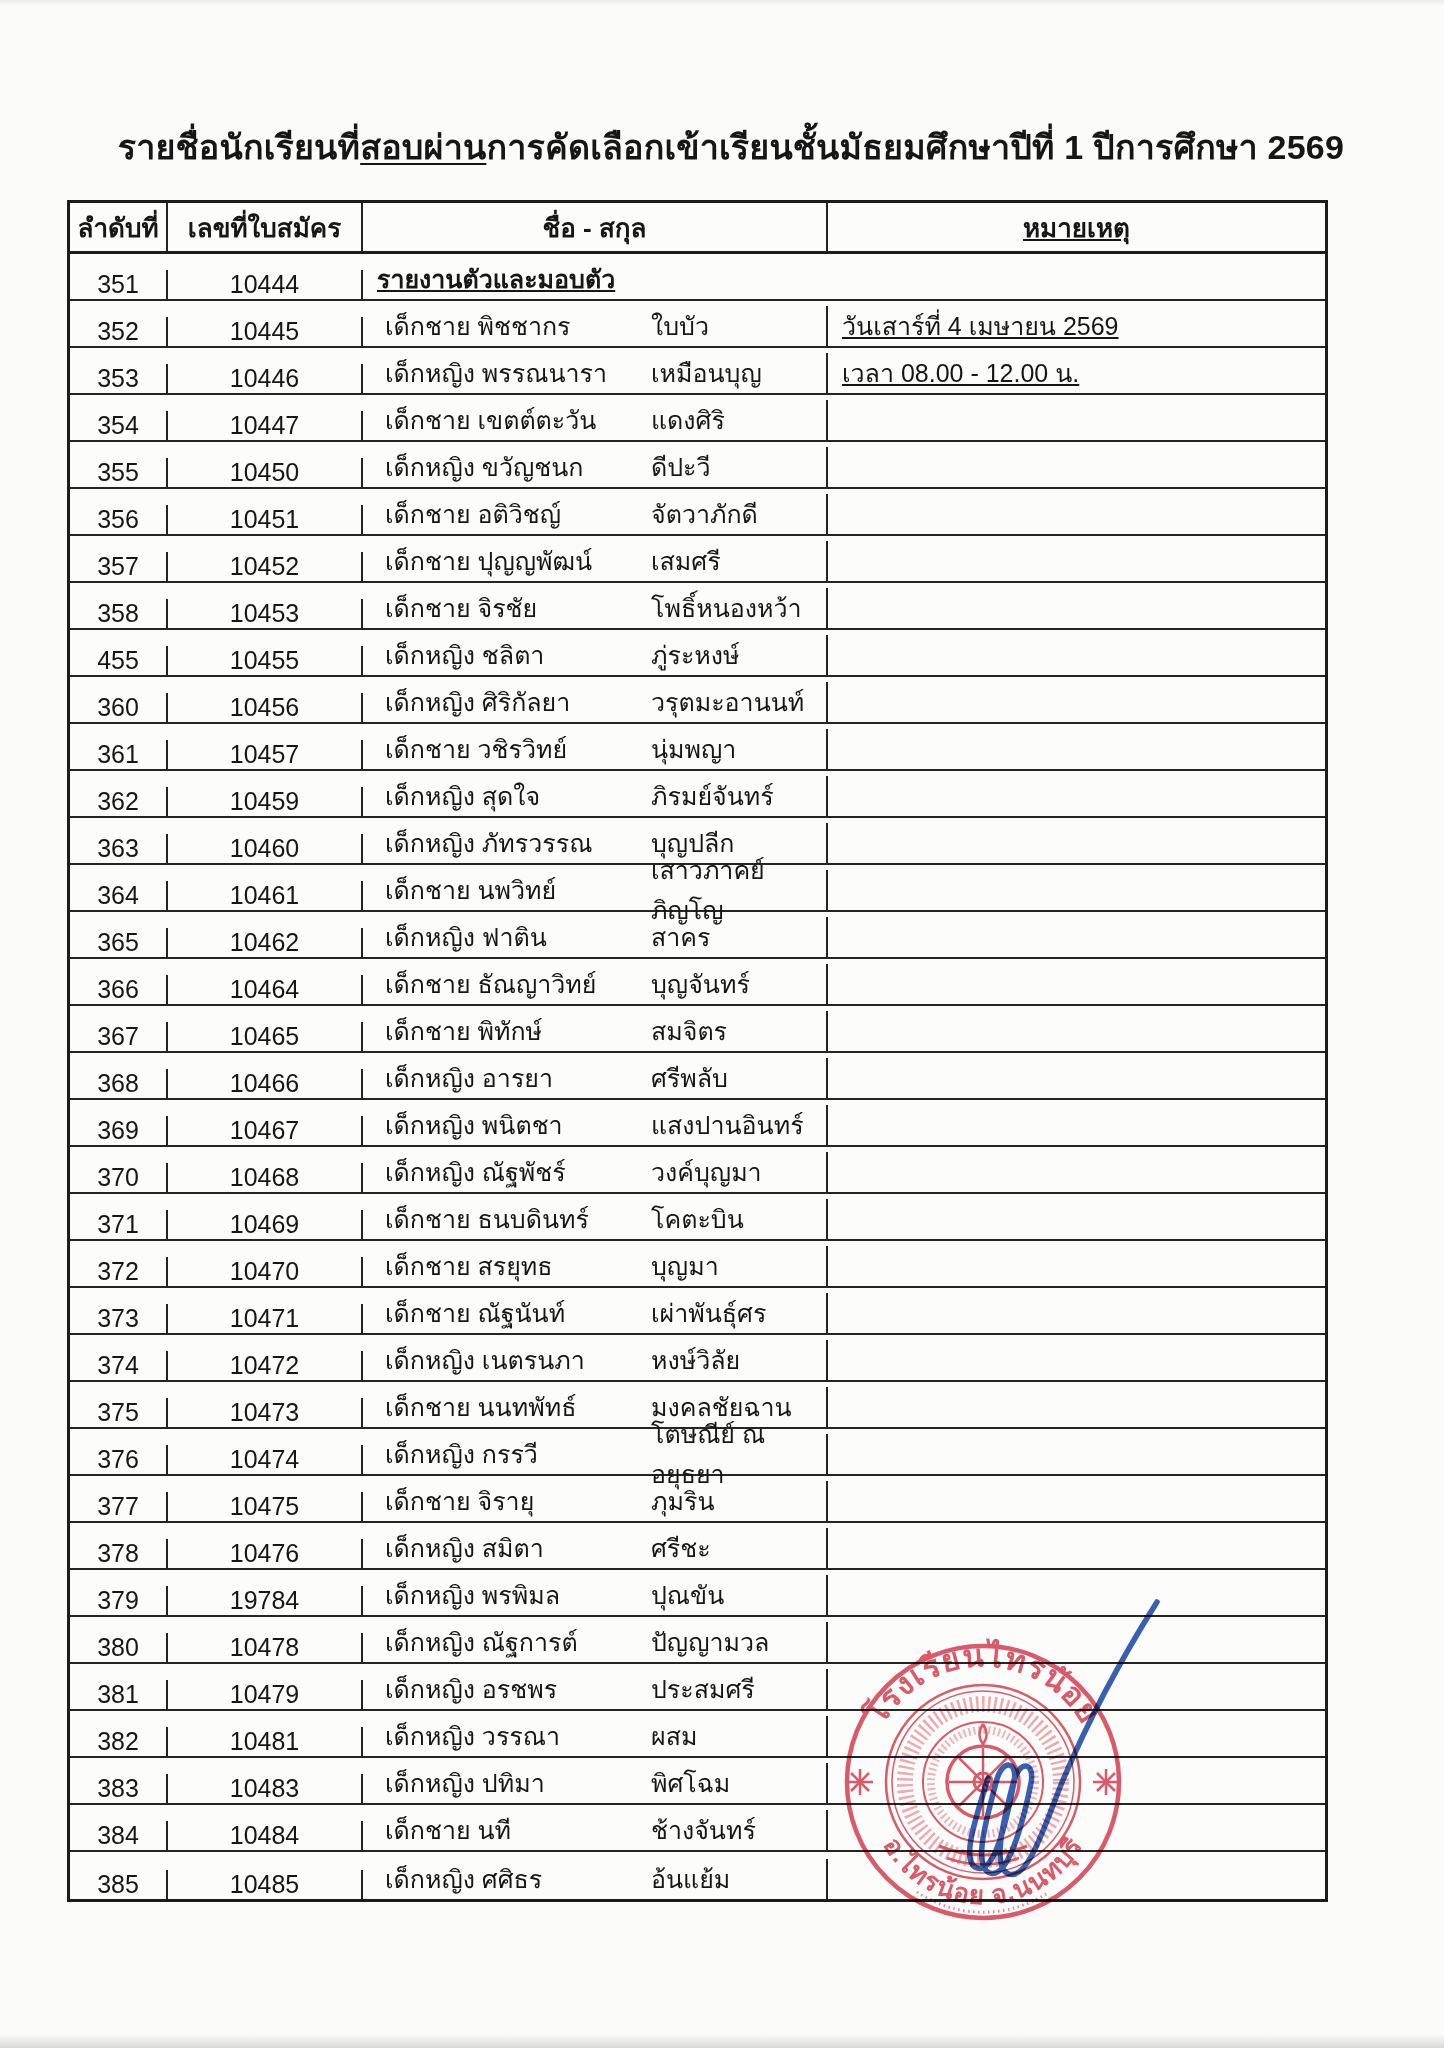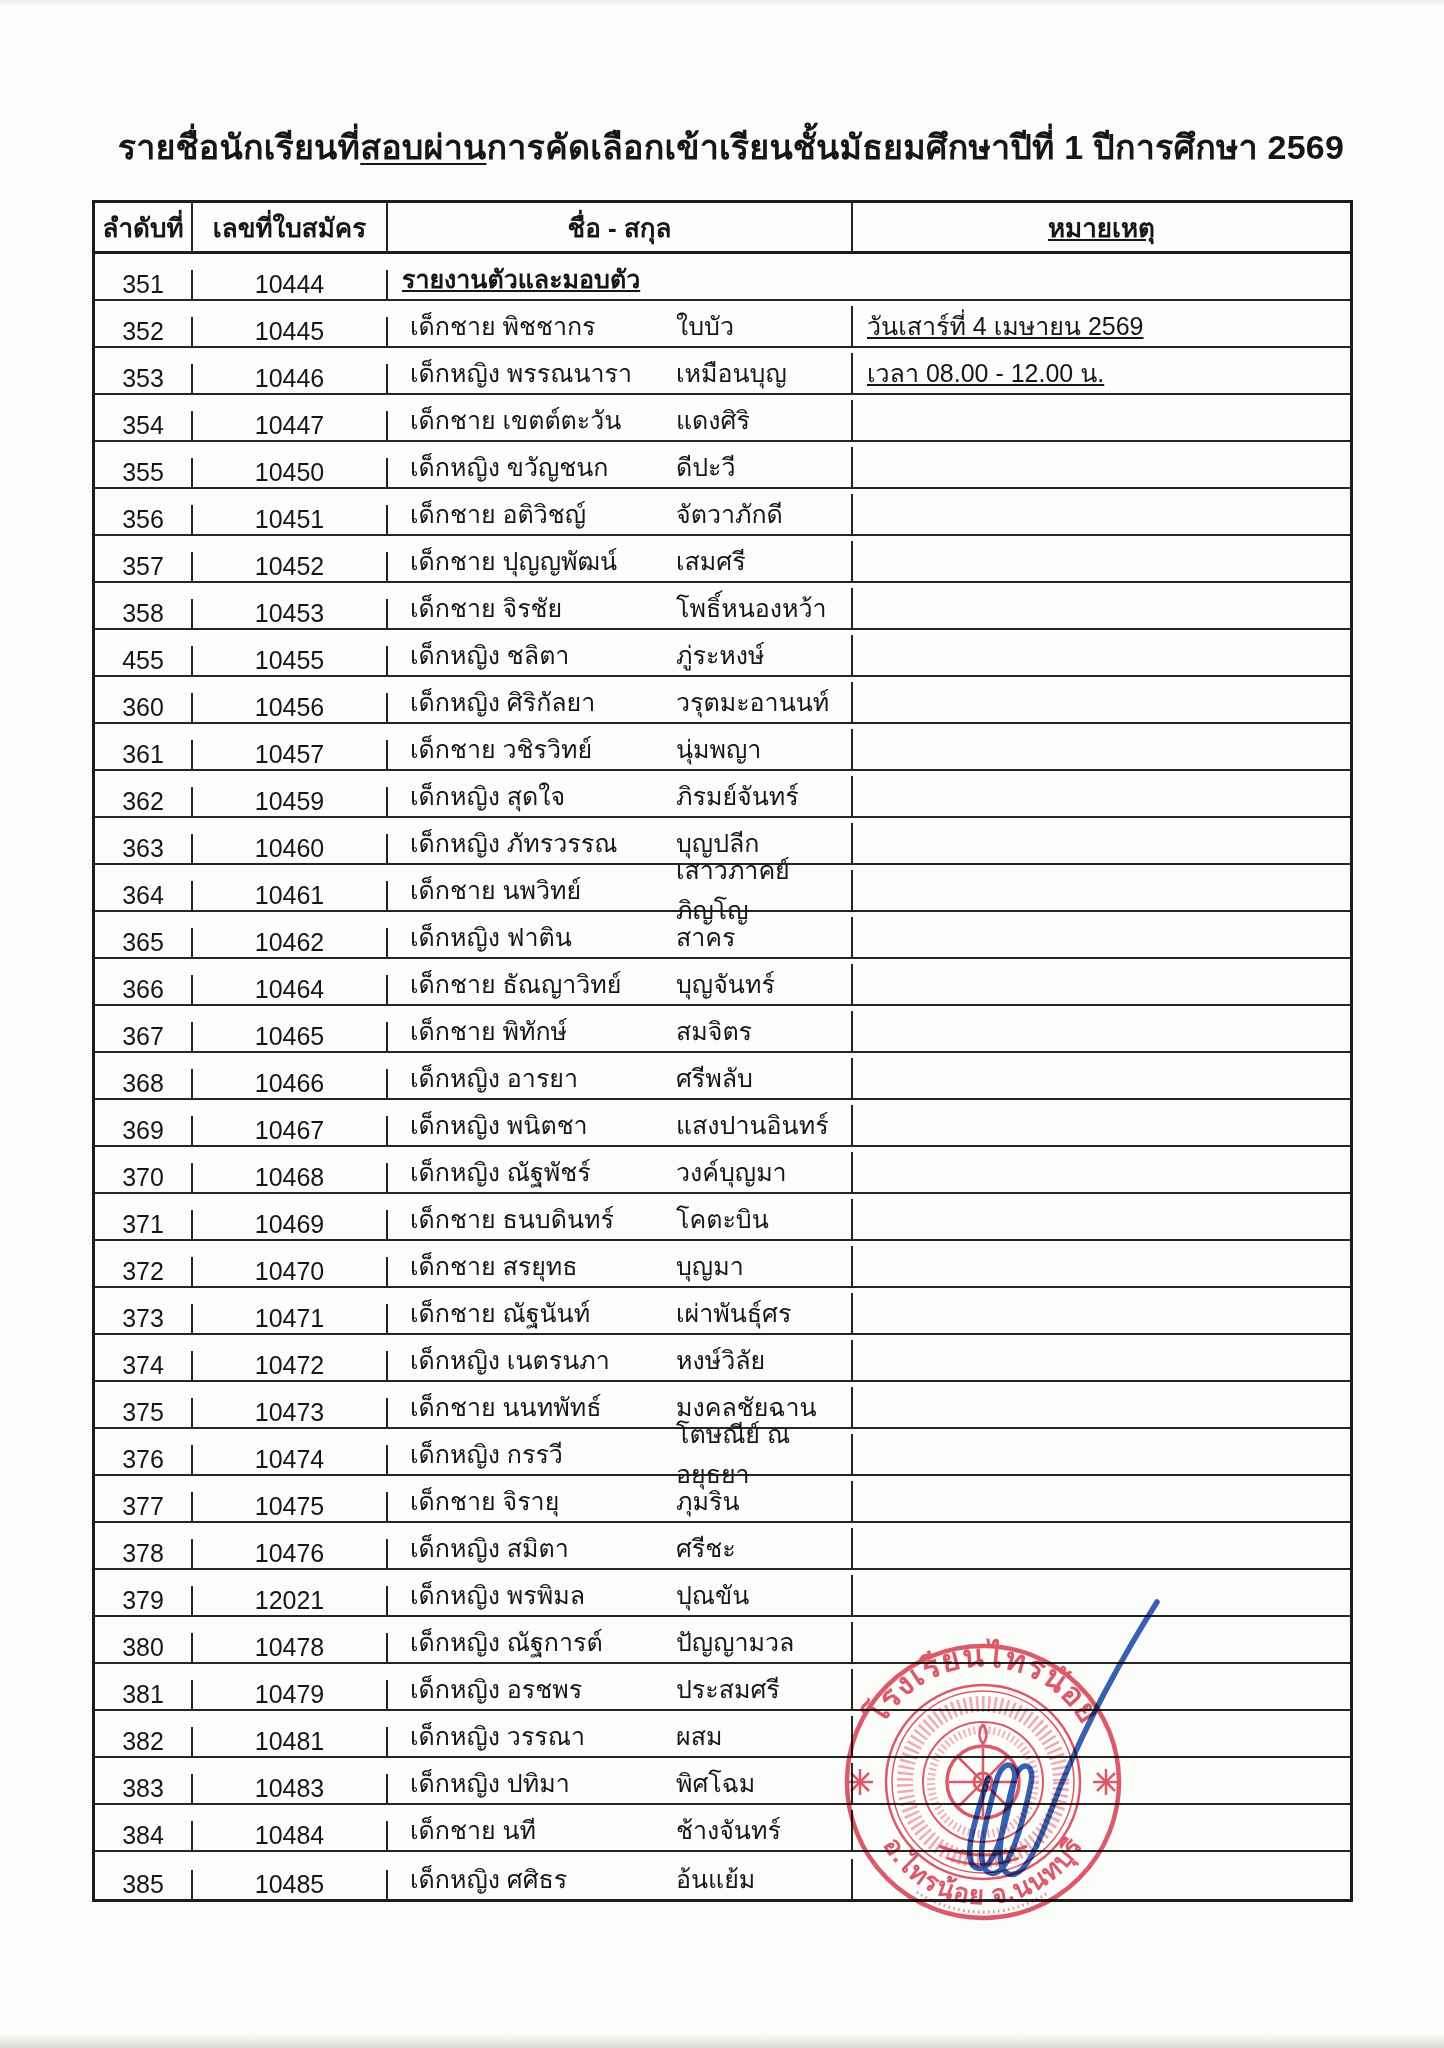--- a/index.html
+++ b/index.html
@@ -18,21 +18,21 @@
     background:linear-gradient(to bottom,#ececea,rgba(0,0,0,0));}
 
   .doc-title{
     position:absolute;left:83px;top:120px;width:1261px;
     text-align:right;font-size:34px;font-weight:bold;
     letter-spacing:.2px;white-space:nowrap;
   }
   .doc-title .u{text-decoration:underline;text-decoration-thickness:2px;text-underline-offset:4px;}
 
   .table{
-    position:absolute;left:92px;top:200px;width:1261px;
+    position:absolute;left:67px;top:200px;width:1261px;
     border:3px solid #1c1c1c;box-sizing:border-box;
     background:rgba(255,255,255,.35);
   }
   .thead{display:flex;height:48px;border-bottom:3px solid #1c1c1c;font-weight:bold;}
   .thead .cell{font-size:26px;justify-content:center;padding:0;}
   .trow{display:flex;height:47px;border-bottom:2.5px solid #242424;box-sizing:border-box;align-items:flex-end;}
   .trow:last-child{border-bottom:none;}
   .cell{
     display:flex;align-items:center;justify-content:center;
     font-size:25px;box-sizing:border-box;overflow:visible;
@@ -306,21 +306,21 @@
     <div class="cell c-no">378</div>
     <div class="cell c-app">10476</div>
     <div class="cell c-name">
       <span class="fname">เด็กหญิง สมิตา</span>
       <span class="lname">ศรีชะ</span>
     </div>
     <div class="cell c-remark"></div>
   </div>
       <div class="trow">
     <div class="cell c-no">379</div>
-    <div class="cell c-app">12021</div>
+    <div class="cell c-app">19784</div>
     <div class="cell c-name">
       <span class="fname">เด็กหญิง พรพิมล</span>
       <span class="lname">ปุณขัน</span>
     </div>
     <div class="cell c-remark"></div>
   </div>
       <div class="trow">
     <div class="cell c-no">380</div>
     <div class="cell c-app">10478</div>
     <div class="cell c-name">

